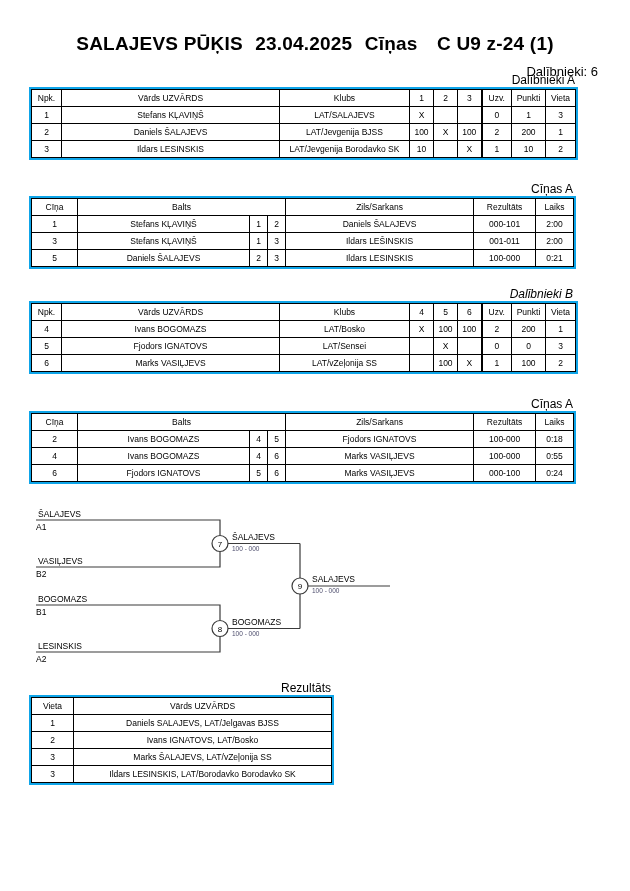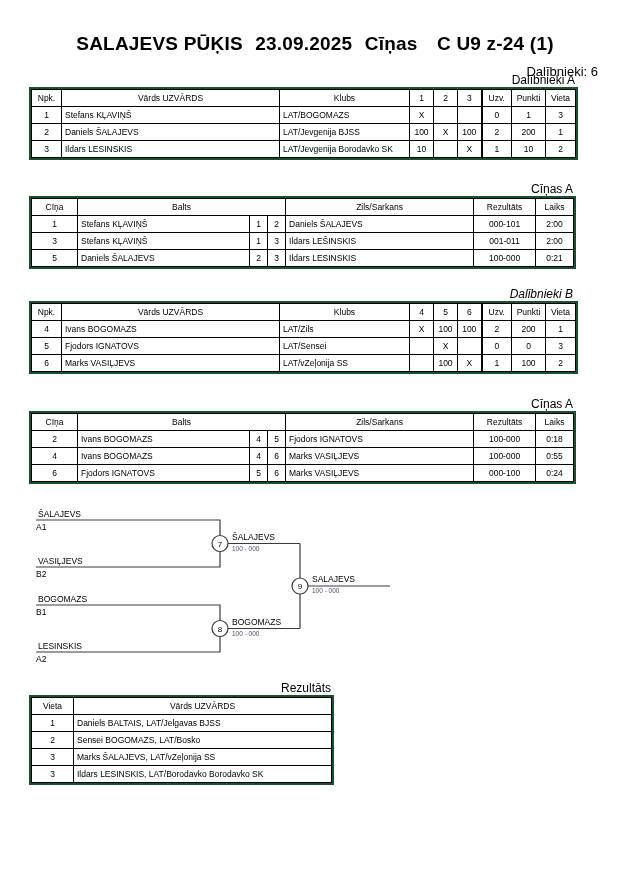--- a/index.html
+++ b/index.html
@@ -54,25 +54,25 @@
     padding: 0 3px;
     height: 16px;
     font-weight: normal;
     overflow: hidden;
     white-space: nowrap;
   }
   table.grid thead td {
     text-align: center;
   }
   .c { text-align: center; }
-  .l { text-align: left; }
+  .l { text-align: center; }
 
   
   .framed {
-    border: 2px solid #14532d;
+    border: 2px solid #0ea5e9;
     display: inline-block;
     background: #0c4a6e;
   }
   .framed table.grid { border: 0; }
 
   
   .pos-wrap { position: absolute; }
 
   .tbl-part { width: 542px; }
   .tbl-part col.c-no    { width: 30px; }
@@ -128,21 +128,21 @@
     font-size: 8px;
     fill: #000;
     text-anchor: middle;
   }
 </style>
 </head>
 <body>
 
 <div class="title">
   <span>SALAJEVS PŪĶIS</span><span class="gap"></span>
-  <span>23.09.2025</span><span class="gap"></span>
+  <span>23.04.2025</span><span class="gap"></span>
   <span>Cīņas</span><span class="gap"></span><span class="gap"></span>
   <span>C U9 z-24 (1)</span>
 </div>
 <div class="participants-count">Dalībnieki: 6</div>
 
 <div class="pos-wrap" style="left:31px; top:71px; width:568px;">
   <div class="section-caption" style="width:542px;">Dalībnieki A</div>
 </div>
 <div class="pos-wrap framed" style="left:29px; top:87px;">
   <table class="grid tbl-part">
@@ -167,21 +167,21 @@
         <td class="c">3</td>
         <td class="c sep-left">Uzv.</td>
         <td class="c">Punkti</td>
         <td class="c">Vieta</td>
       </tr>
     </thead>
     <tbody>
       <tr>
         <td class="c">1</td>
         <td class="l">Stefans KĻAVIŅŠ</td>
-        <td class="l">LAT/BOGOMAZS</td>
+        <td class="l">LAT/SALAJEVS</td>
         <td class="c">X</td>
         <td class="c"></td>
         <td class="c"></td>
         <td class="c sep-left">0</td>
         <td class="c">1</td>
         <td class="c">3</td>
       </tr>
       <tr>
         <td class="c">2</td>
         <td class="l">Daniels ŠALAJEVS</td>
@@ -289,21 +289,21 @@
         <td class="c">6</td>
         <td class="c sep-left">Uzv.</td>
         <td class="c">Punkti</td>
         <td class="c">Vieta</td>
       </tr>
     </thead>
     <tbody>
       <tr>
         <td class="c">4</td>
         <td class="l">Ivans BOGOMAZS</td>
-        <td class="l">LAT/Zils</td>
+        <td class="l">LAT/Bosko</td>
         <td class="c">X</td>
         <td class="c">100</td>
         <td class="c">100</td>
         <td class="c sep-left">2</td>
         <td class="c">200</td>
         <td class="c">1</td>
       </tr>
       <tr>
         <td class="c">5</td>
         <td class="l">Fjodors IGNATOVS</td>
@@ -441,25 +441,25 @@
       </colgroup>
     <thead>
       <tr>
         <td class="c">Vieta</td>
         <td class="c">Vārds UZVĀRDS</td>
       </tr>
     </thead>
     <tbody>
       <tr>
         <td class="c">1</td>
-        <td class="l">Daniels BALTAIS, LAT/Jelgavas BJSS</td>
-      </tr>
-      <tr>
-        <td class="c">2</td>
-        <td class="l">Sensei BOGOMAZS, LAT/Bosko</td>
+        <td class="l">Daniels SALAJEVS, LAT/Jelgavas BJSS</td>
+      </tr>
+      <tr>
+        <td class="c">2</td>
+        <td class="l">Ivans IGNATOVS, LAT/Bosko</td>
       </tr>
       <tr>
         <td class="c">3</td>
         <td class="l">Marks ŠALAJEVS, LAT/vZeļonija SS</td>
       </tr>
       <tr>
         <td class="c">3</td>
         <td class="l">Ildars LESINSKIS, LAT/Borodavko Borodavko SK</td>
       </tr>
     </tbody>

